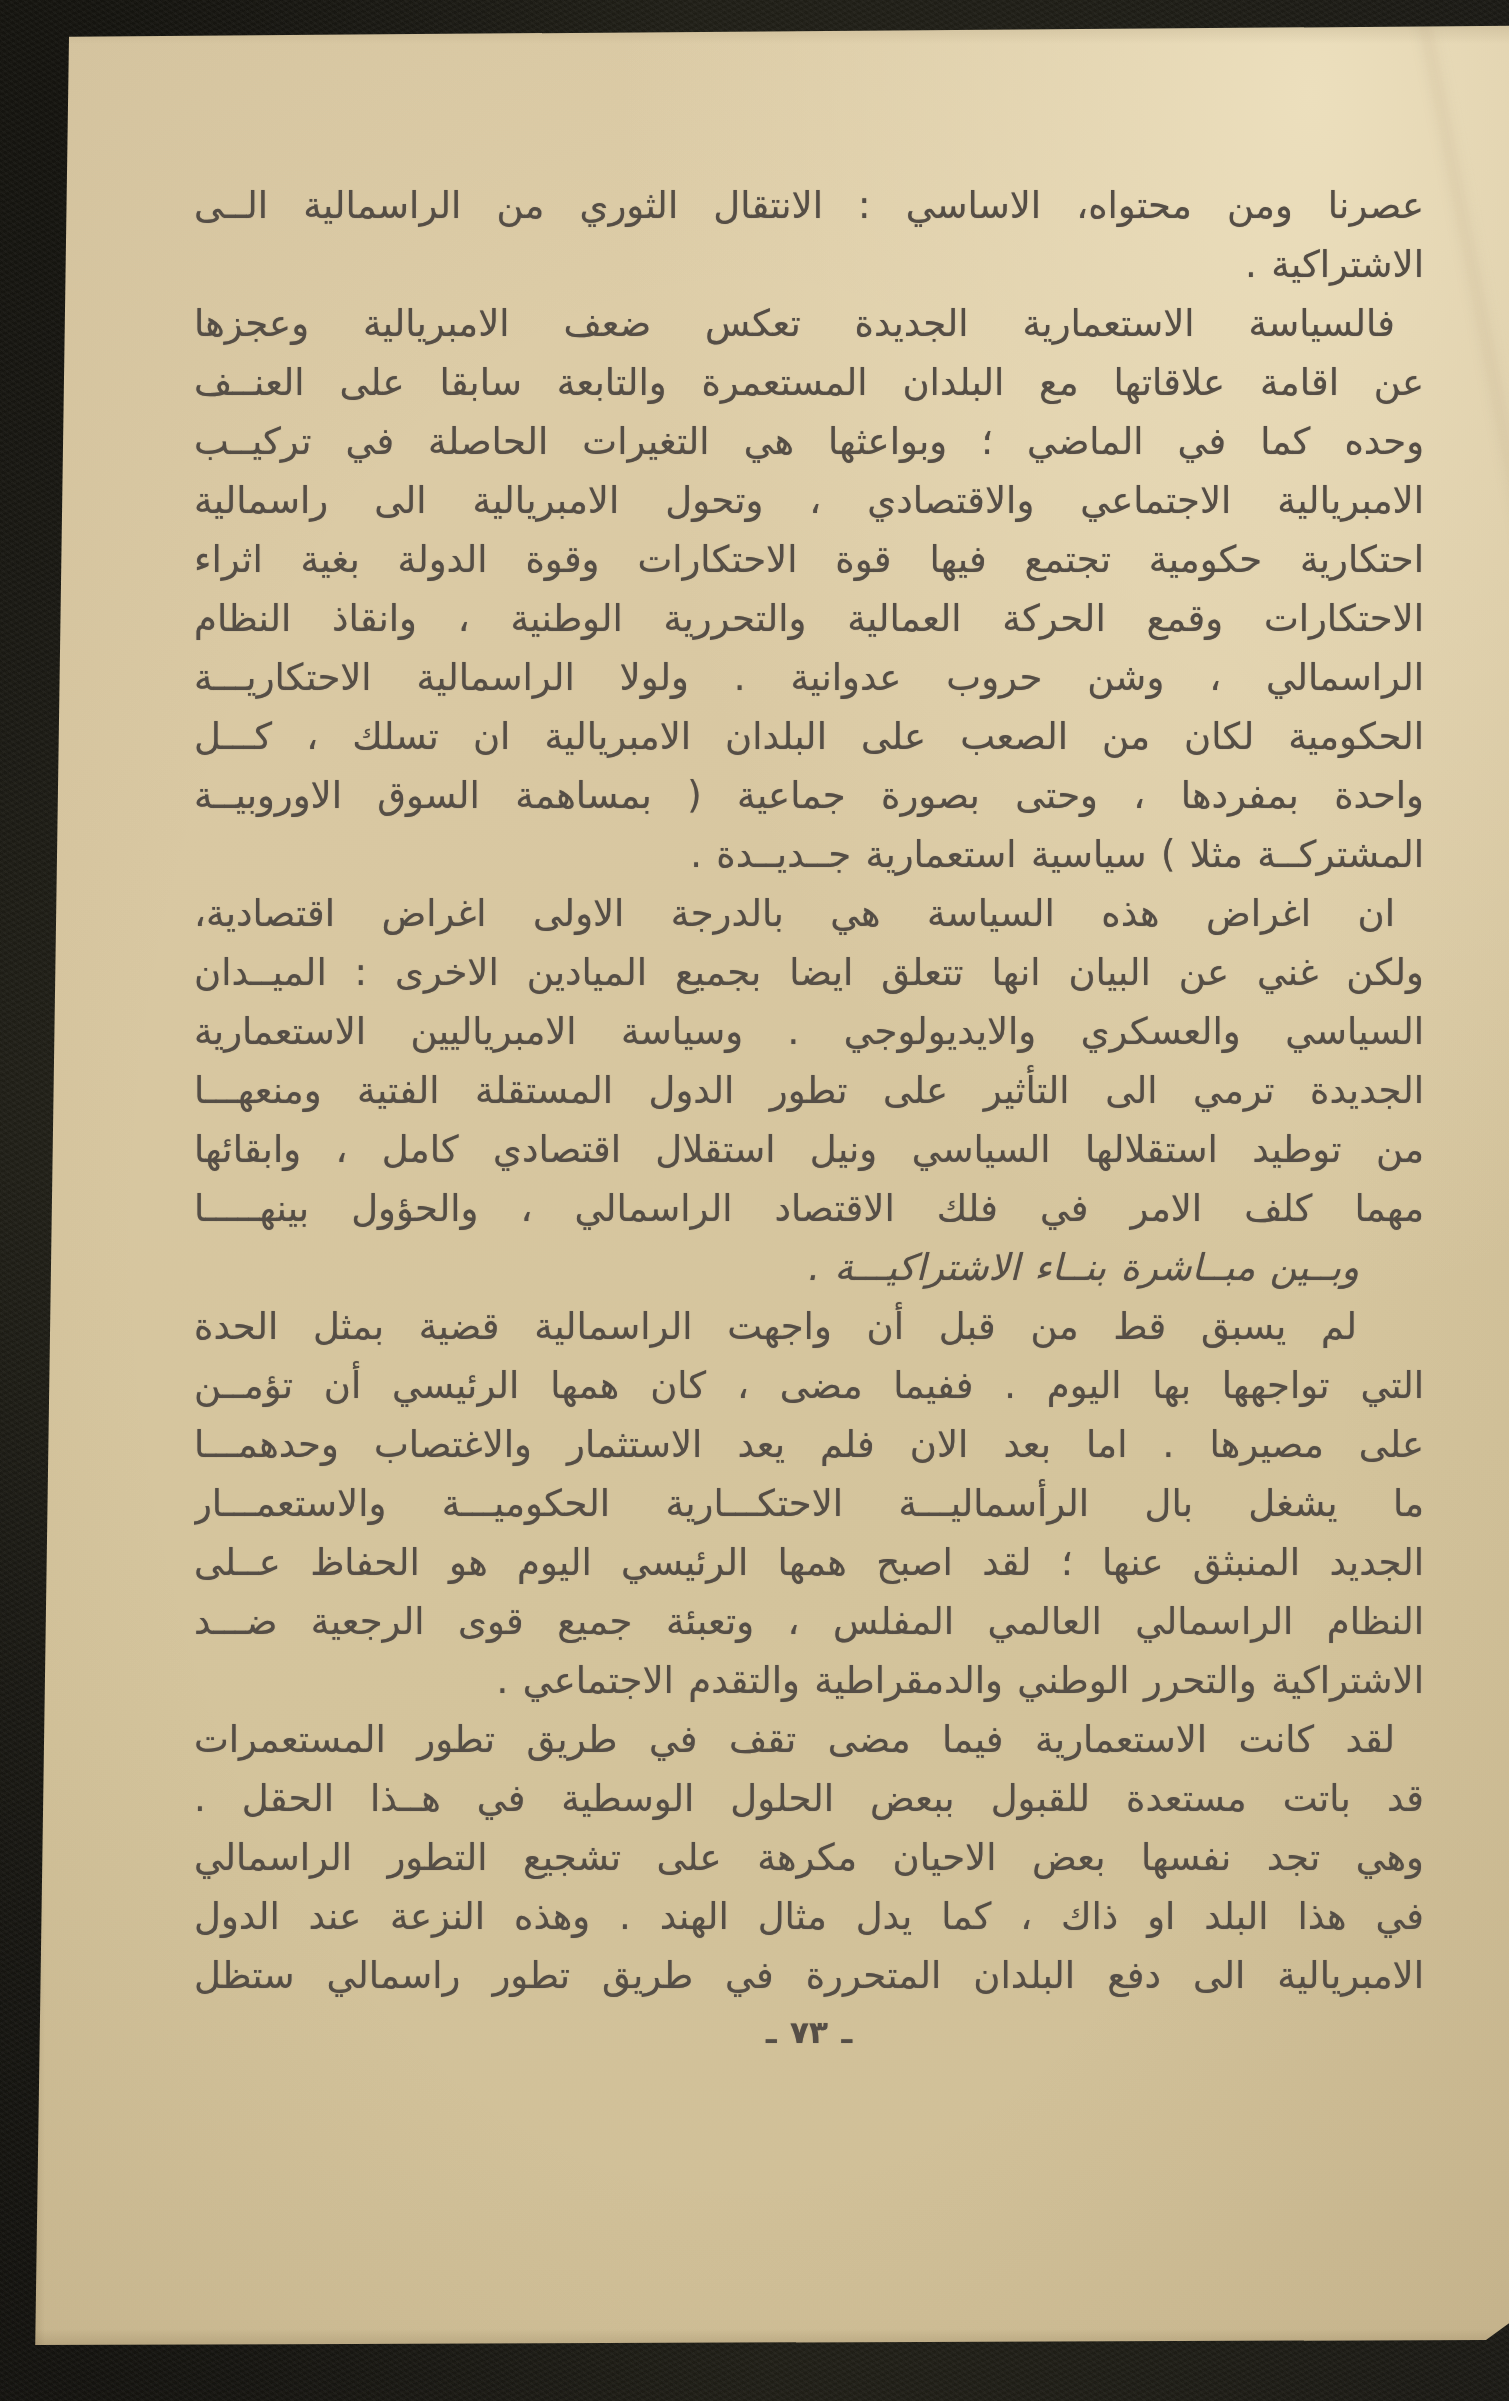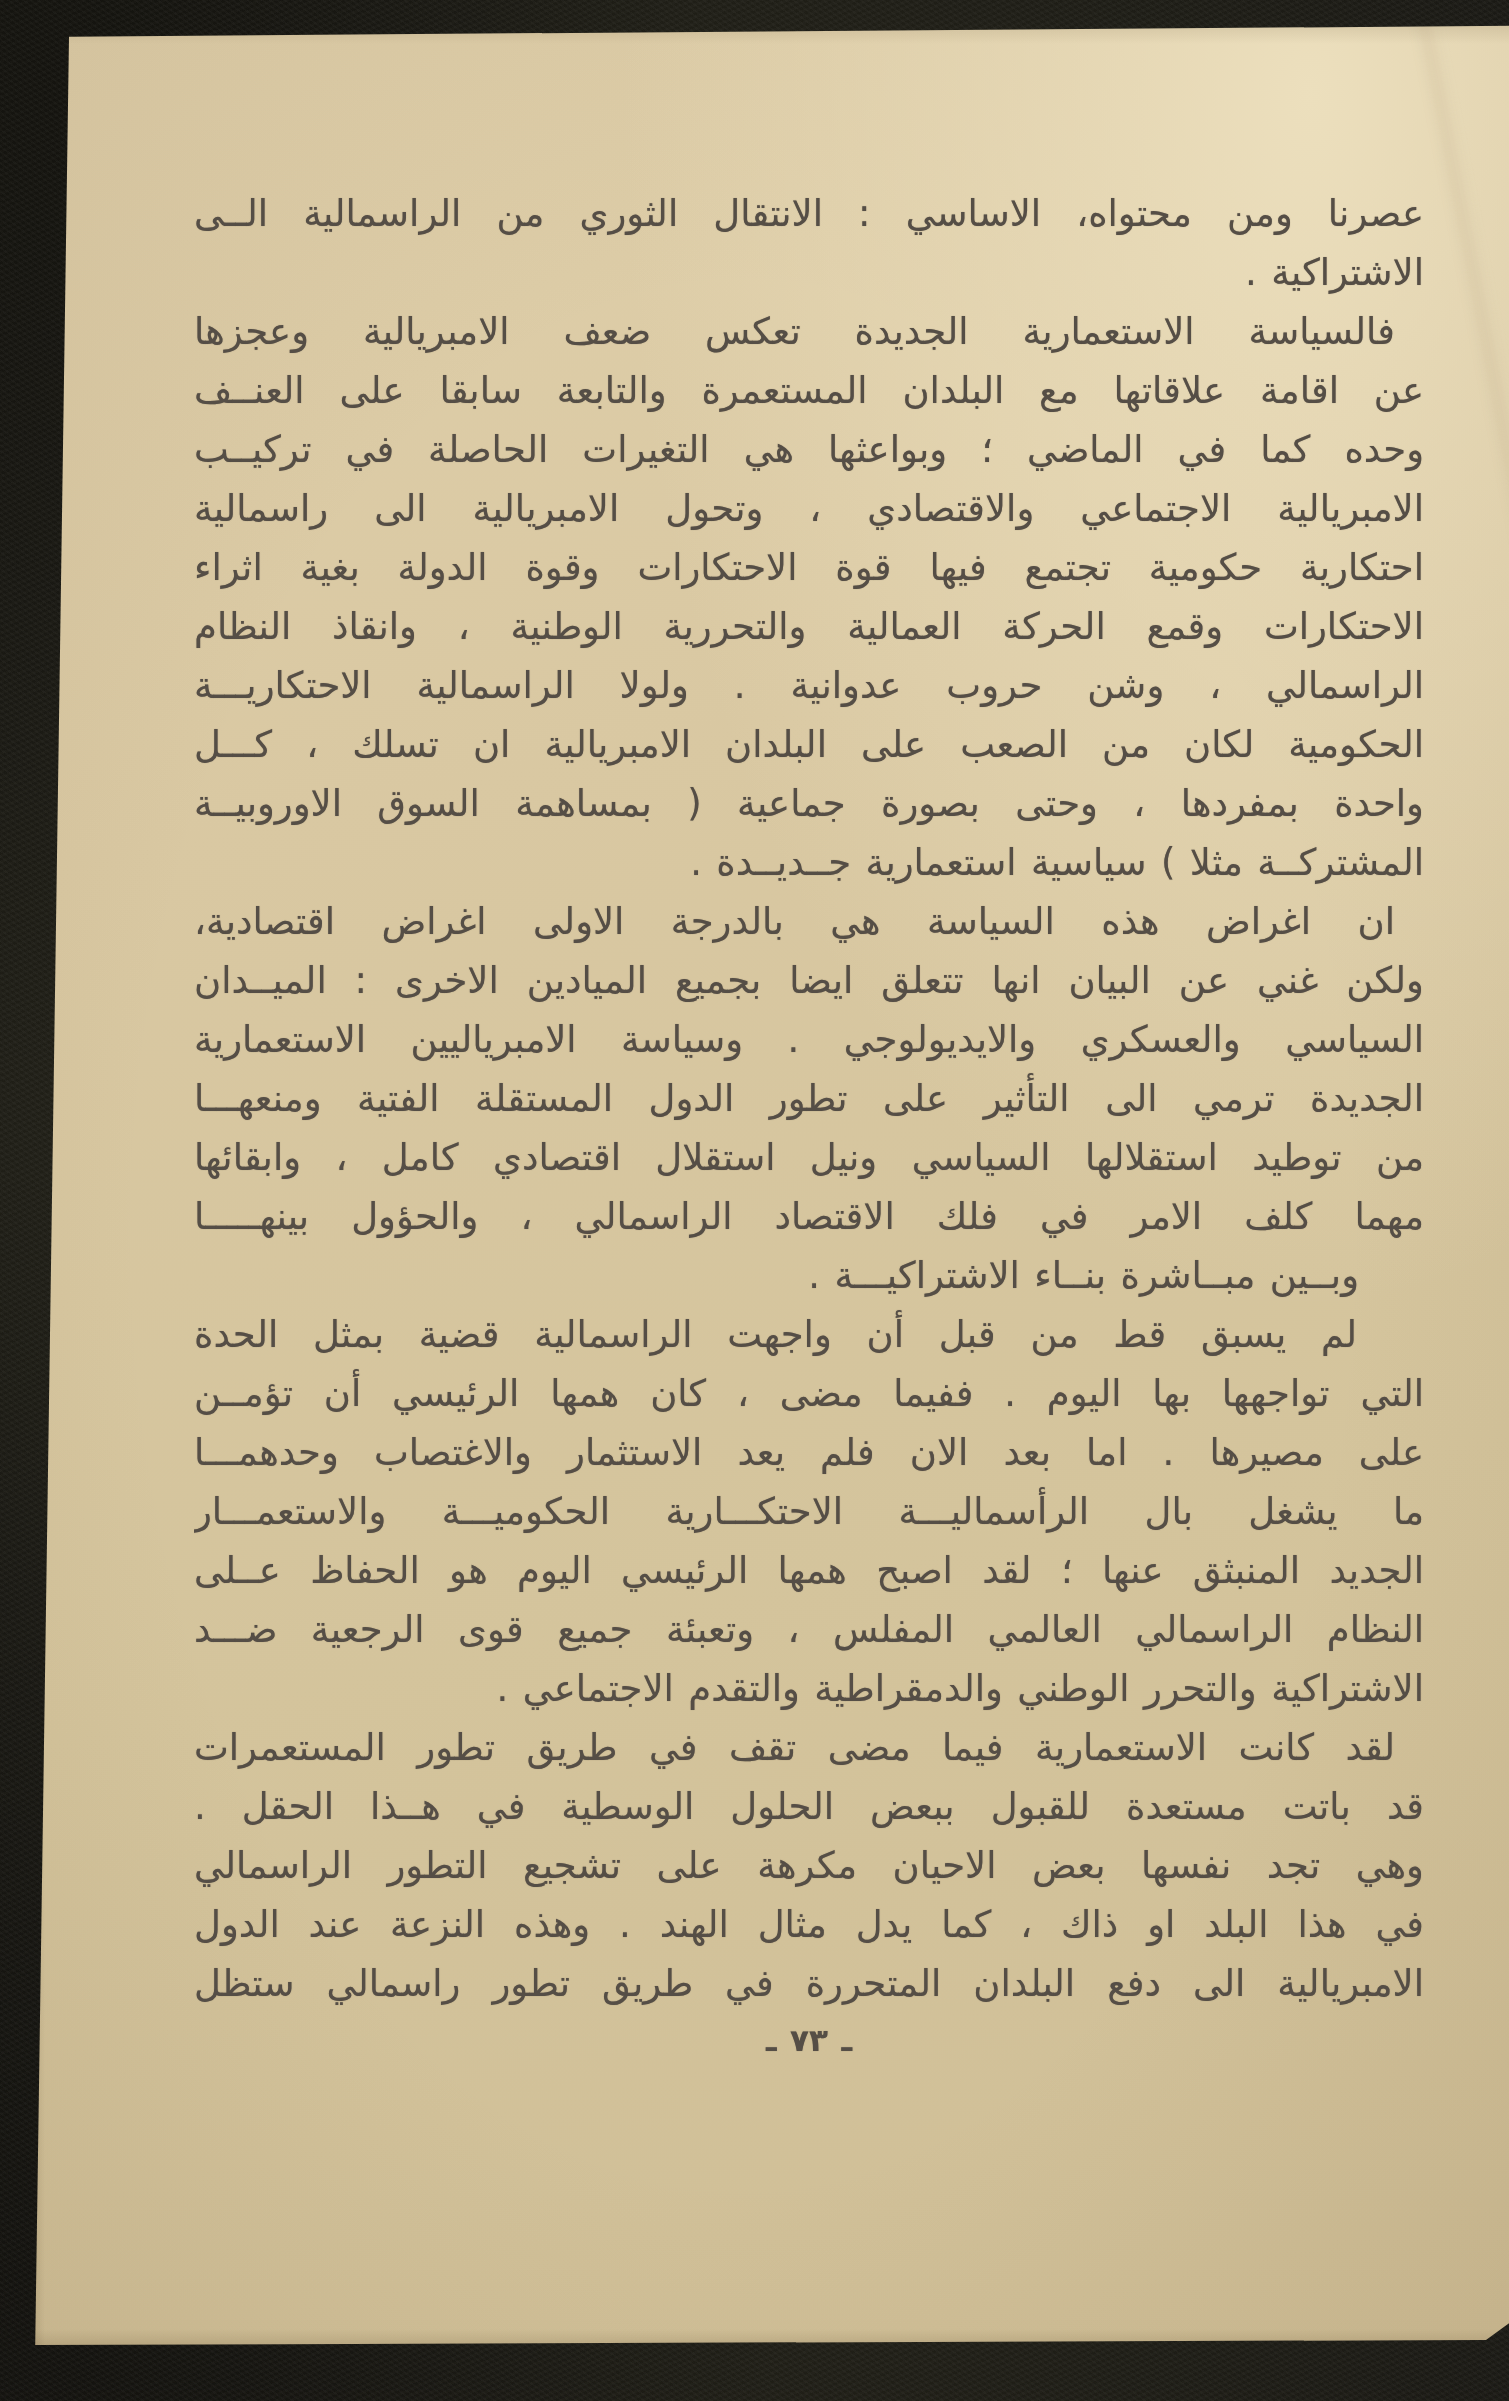--- a/index.html
+++ b/index.html
@@ -58,35 +58,34 @@
   .page-text {
     position: absolute;
     top: 152px;
     right: 95px;
     width: 1230px;
     direction: rtl;
     color: #554e46;
     font-size: 37px;
     word-spacing: 2.7px;
     text-shadow: 0 0 0.9px rgba(80,70,58,0.55);
-    margin-top: 8px;
   }
   .line {
     height: 59px;
     line-height: 59px;
     overflow: hidden;
     text-align: justify;
     text-align-last: justify;
   }
   .para-first { padding-right: 29px; }
   .para-first-deep { padding-right: 67px; }
   .para-last {
     text-align-last: right;
   }
-  .para-last.indented { padding-right: 65px; }
+  .para-last.indented { padding-right: 65px; font-style: italic; }
 
   .page-number {
     height: 55px;
     line-height: 55px;
     text-align: center;
     text-align-last: center;
     font-weight: bold;
     font-size: 31px;
     letter-spacing: 3.6px;
   }

